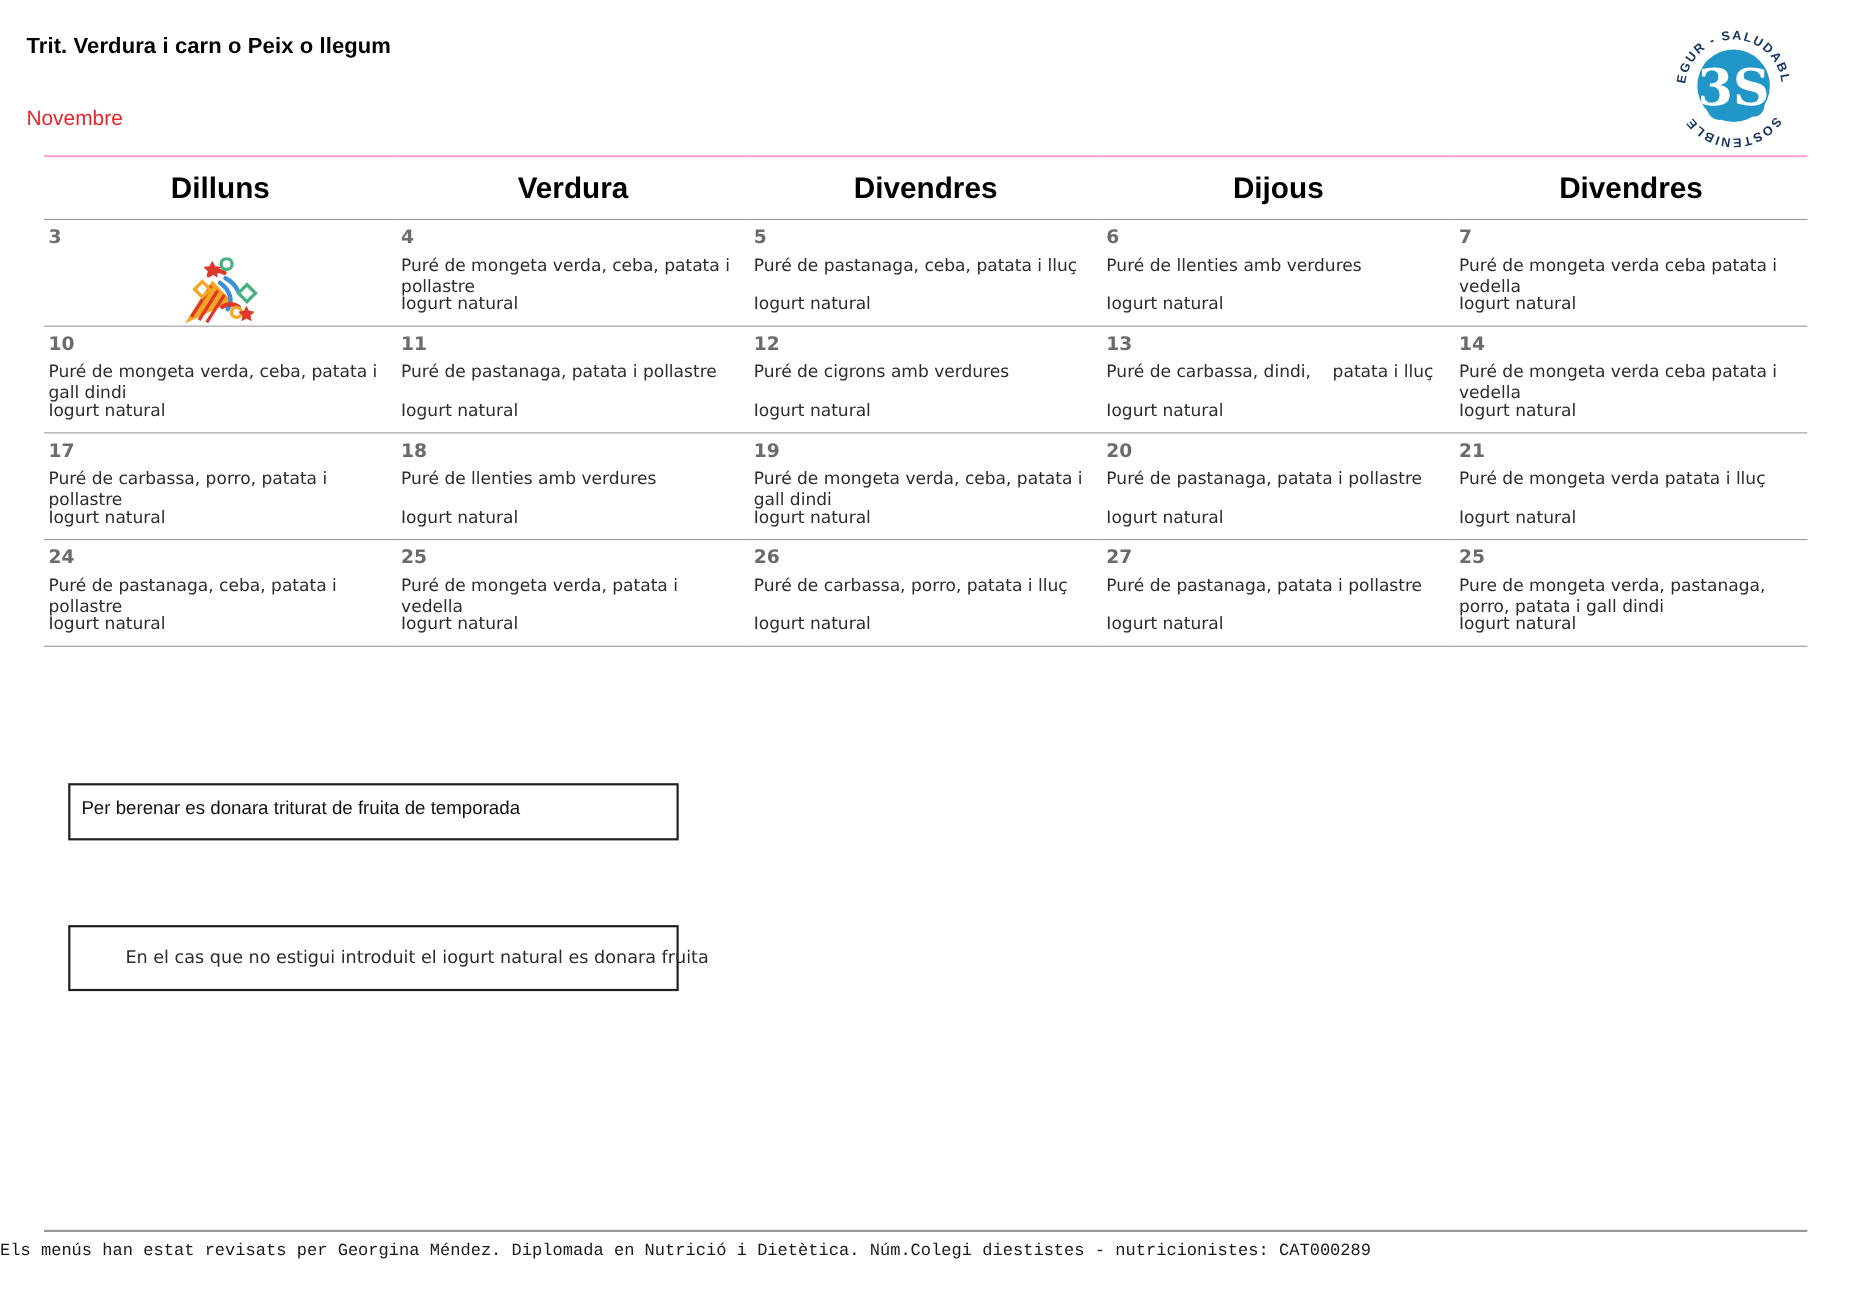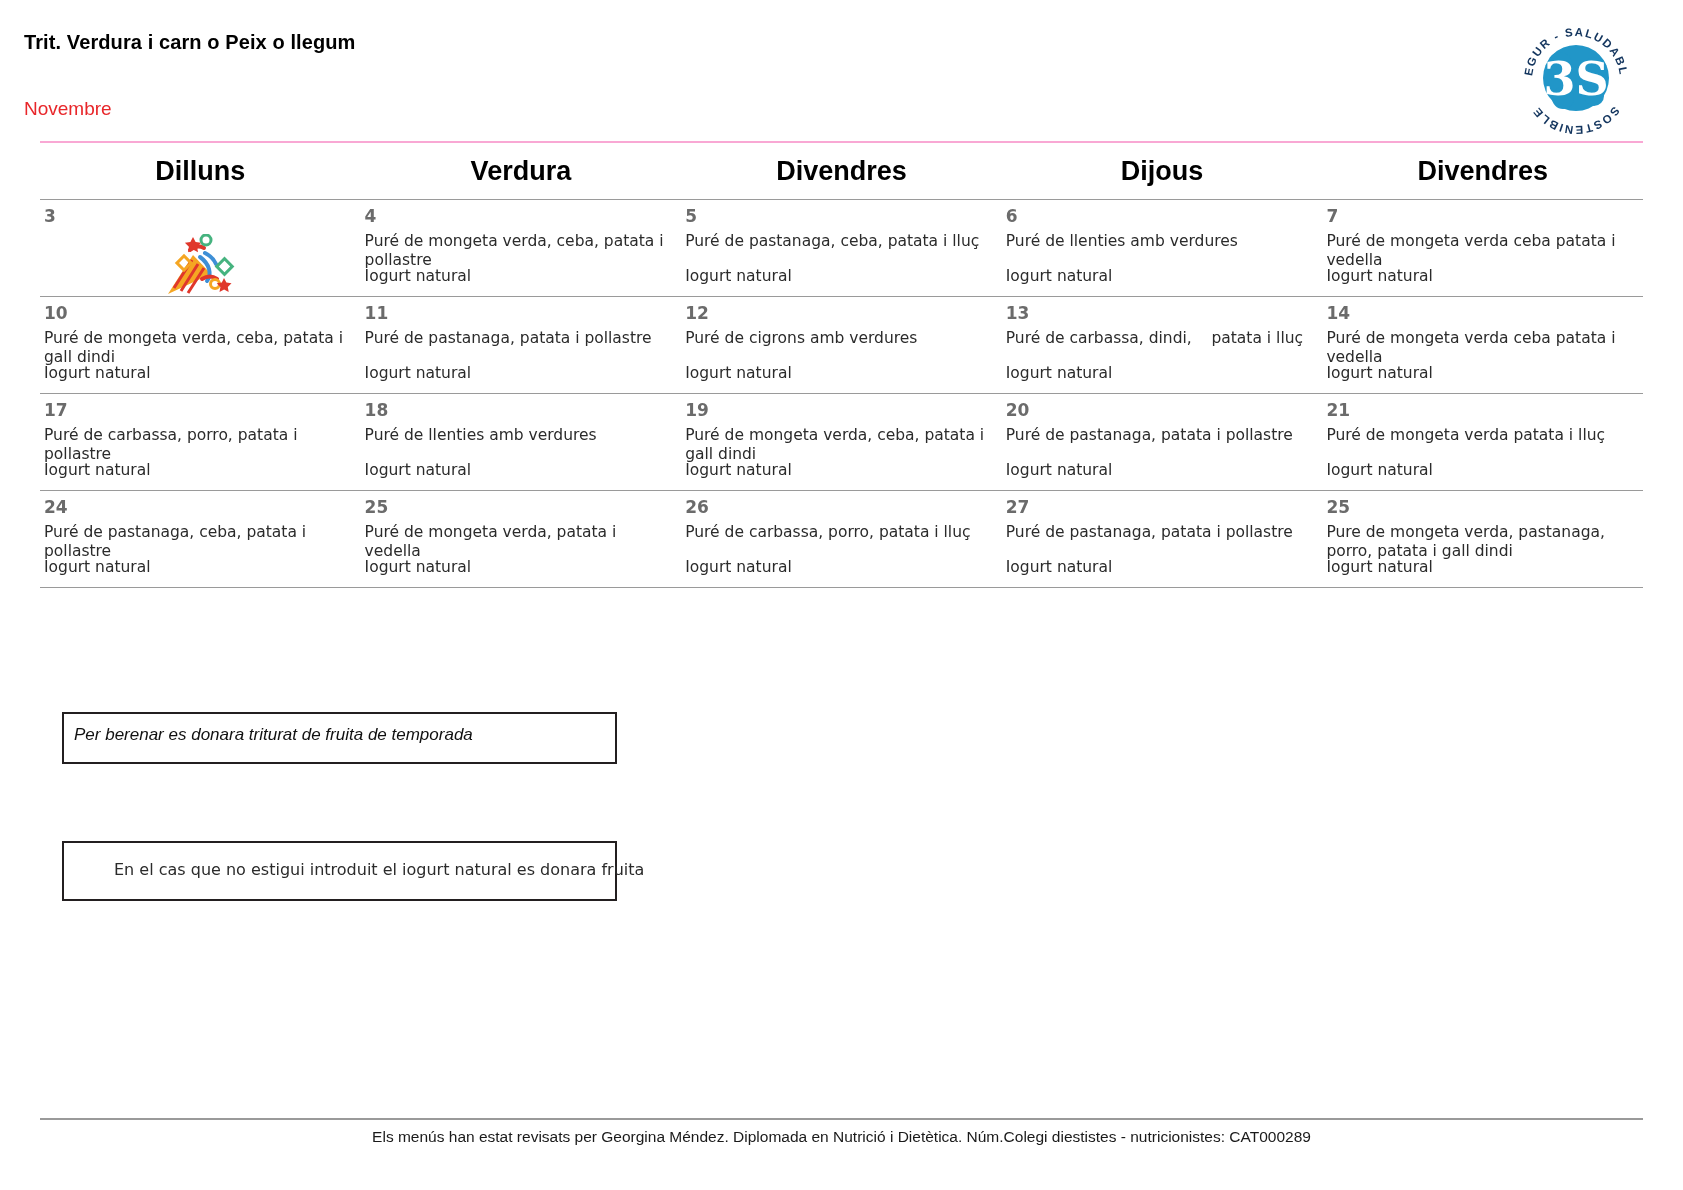--- a/index.html
+++ b/index.html
@@ -148,21 +148,20 @@
     width: 555px;
     height: 60px;
   }
   .note-text-1 {
     position: absolute;
     left: 12px;
     top: 13px;
     font-size: 17px;
     color: #111;
     font-family: "Liberation Sans", sans-serif;
-    font-style: italic;
   }
   .note-text-2 {
     position: absolute;
     left: 12px;
     top: 19px;
     font-size: 16px;
     color: #2b2b2b;
     font-family: "DejaVu Sans", sans-serif;
     margin-left: 40px;
   }
@@ -174,24 +173,24 @@
     top: 1118px;
     width: 1603px;
     height: 0;
     border-top: 2px solid #9a9a9a;
   }
   .footer-text {
     position: absolute;
     left: 0;
     right: 0;
     top: 1128px;
-    text-align: center;
+    text-align: left;
     font-size: 15.5px;
     color: #1a1a1a;
-    font-family: Liberation Sans, sans-serif;
+    font-family: Liberation Mono, monospace;
   }
 </style>
 </head>
 <body>
 
 <div class="page">
 
   <div class="header">
     <div class="title-block">
       <div class="doc-title">Trit. Verdura i carn o Peix o llegum</div>

